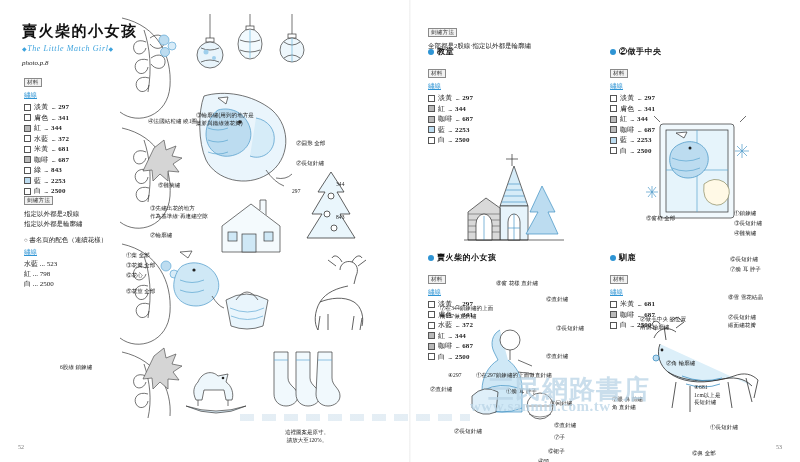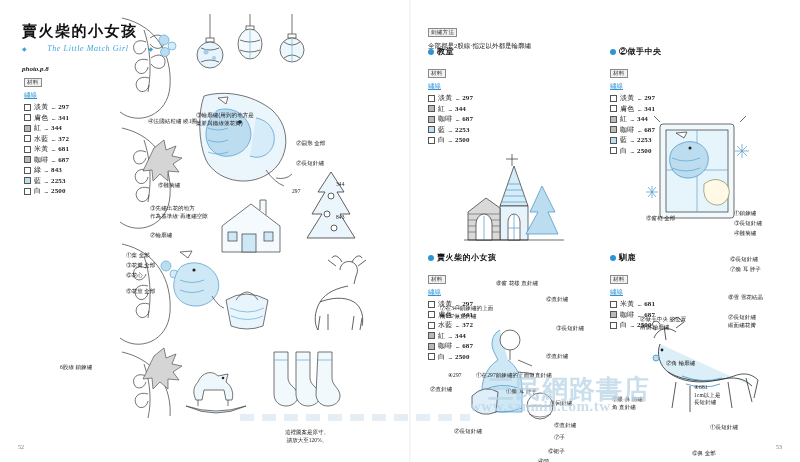--- a/index.html
+++ b/index.html
@@ -14,23 +14,23 @@
   .page{position:relative;height:462px;box-sizing:border-box;}
   .page-left{width:410px;}
   .page-right{width:390px;font-family:Liberation Serif, serif;}
   .gutter{position:absolute;left:409px;top:0;width:2px;height:462px;
           background:linear-gradient(to right,rgba(0,0,0,0.06),rgba(0,0,0,0.02));}
 
   
   .title-cn{font-family:"Liberation Serif",serif;font-weight:700;font-size:15px;
             letter-spacing:1.5px;color:#111;}
   .title-en{font-size:8px;color:#3ea3dd;font-style:italic;letter-spacing:.6px;
-            display:flex;align-items:center;gap:20px;margin-top:3px;}
+            display:flex;align-items:center;gap:0;margin-top:3px;}
   .diamond{color:#3ea3dd;font-size:6px;}
-  .photo-ref{font-size:7px;font-style:italic;color:#222;margin-top:12px;font-weight:bold;}
+  .photo-ref{font-size:7px;font-style:italic;color:#222;margin-top:6px;}
 
   .tagbox{display:inline-block;font-size:5.5px;border:.6px solid #8a8a8a;
           padding:0px 2px;color:#333;background:#f2f2f2;letter-spacing:.3px;}
   .sublabel{font-size:6.5px;color:#2e94d4;text-decoration:underline;margin:3px 0 2px;}
 
   ul.mat{list-style:none;margin:0;padding:0;}
   ul.mat li{font-size:7px;line-height:10.5px;display:flex;align-items:center;gap:3px;
             white-space:nowrap;letter-spacing:.2px;}
   .sw{width:5px;height:5px;border:.6px solid #555;display:inline-block;flex:0 0 auto;}
   .sw.empty{background:#fff;}
@@ -134,20 +134,37 @@
           </li>
           <li>
             <span class="sw empty" style="background: rgb(255, 255, 255);"></span>
             <span>白</span>
             <span class="dots">...</span>
             <span style="font-weight: 700;">2500</span>
           </li>
         </ul>
     </div>
 
+    <div style="position:absolute;left:24px;top:188px;width:130px;">
+      <span class="tagbox">刺繡方法</span>
+      <div id="left-method" style="margin-top:3px;">
+          <div class="method-line">指定以外都是2股線</div>
+          <div class="method-line">指定以外都是輪廓繡</div>
+        </div>
+      <div class="circ-item">
+        <span style="font-size:6px;">○</span>
+        <span>書名頁的配色（連續花樣）</span>
+      </div>
+      <div class="sublabel">繡線</div>
+      <div id="left-variant" class="plainlist">
+          <div>水藍 ... 523</div>
+          <div>紅 ... 798</div>
+          <div>白 ... 2500</div>
+        </div>
+    </div>
 
     <svg class="art" style="left:110px;top:8px;" width="90" height="400" viewBox="0 0 90 400">
       <g fill="none" stroke="#3a3a3a" stroke-width="0.7">
         <path d="M12,10 C48,18 62,48 60,78 C58,108 28,118 10,104"></path>
         <path d="M34,22 C40,40 42,60 38,84"></path>
         <path d="M36,34 c-9,-4 -14,2 -12,8 c2,6 10,5 12,-2"></path>
         <path d="M38,52 c-10,-3 -15,4 -12,10 c3,6 11,4 12,-3"></path>
         <path d="M39,70 c-10,-3 -15,4 -12,10 c3,6 11,4 12,-3"></path>
         <path d="M40,30 c8,-6 15,-2 14,5 c-1,7 -10,7 -14,1"></path>
         <path d="M41,50 c8,-6 15,-2 14,5 c-1,7 -10,7 -14,1"></path>

